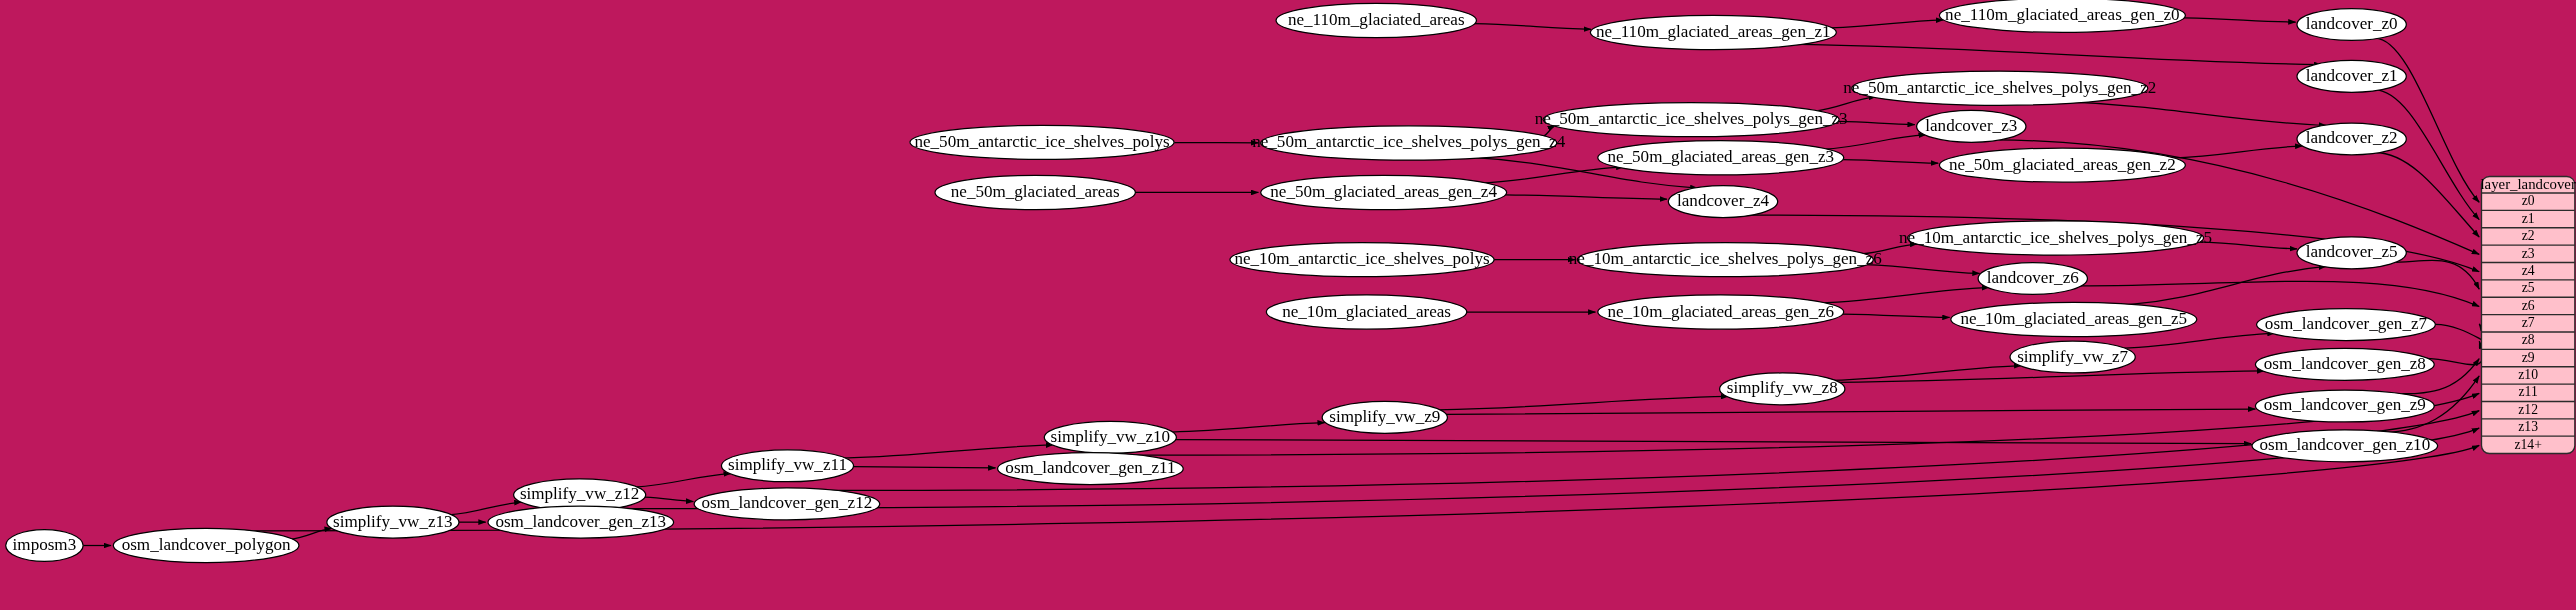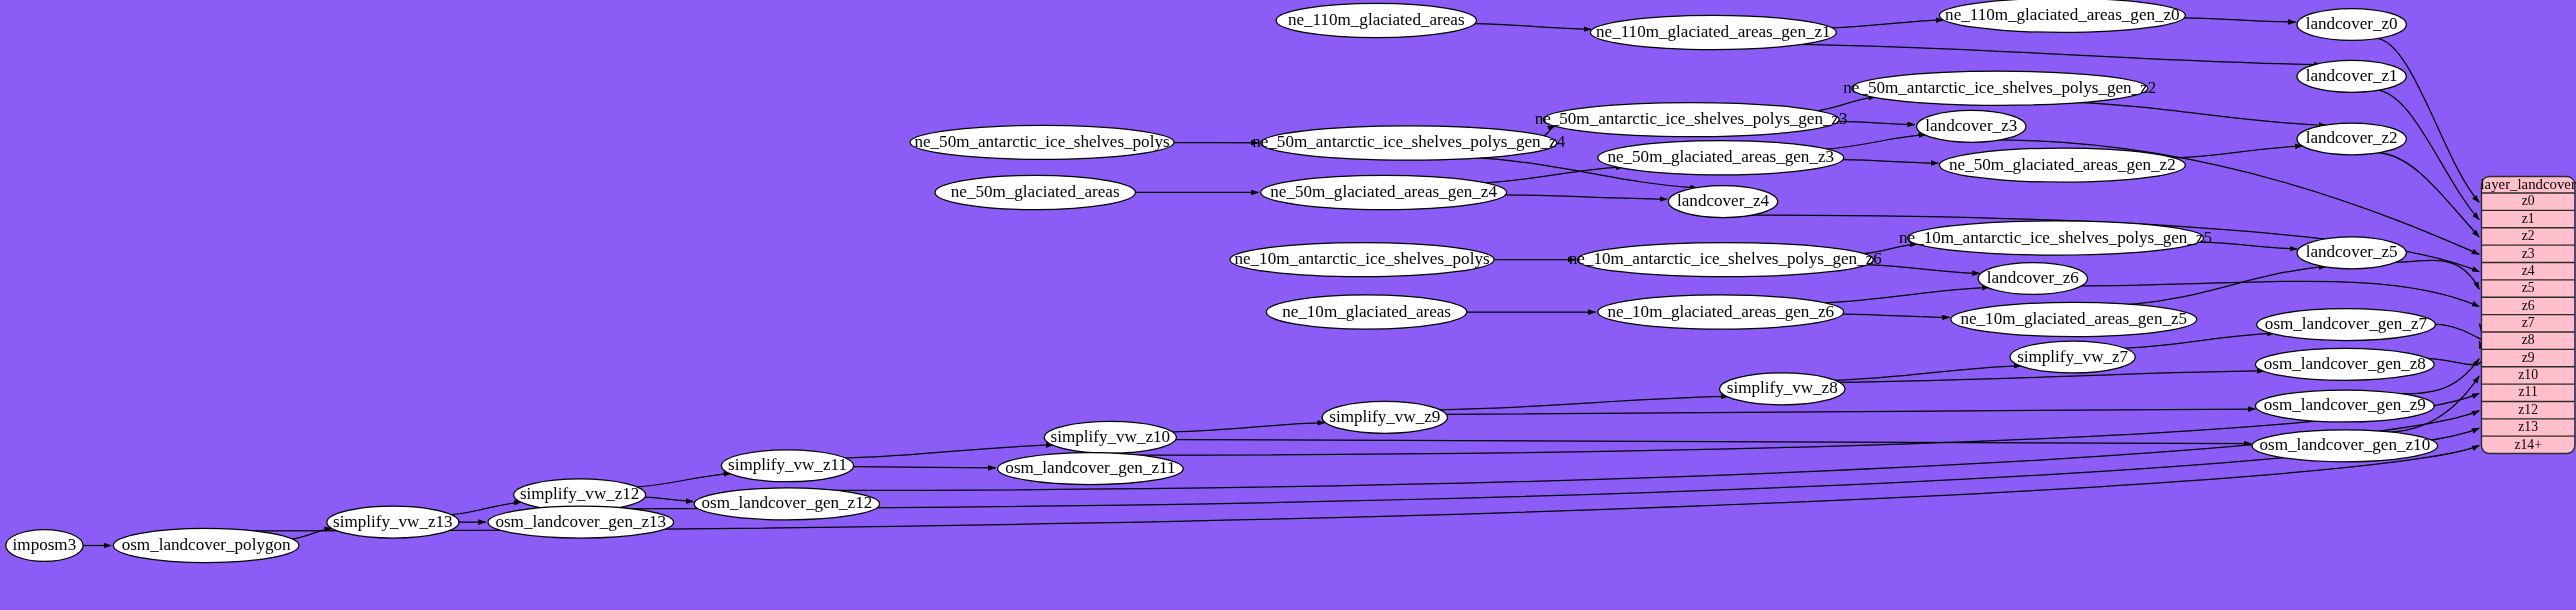--- a/index.html
+++ b/index.html
@@ -1,16 +1,16 @@
 <!DOCTYPE html>
 <html style="font-size:9px"><head>
 <meta charset="utf-8">
 <style>
   html,body{margin:0;padding:0;background:#ffffff;}
-  #stage{position:relative;width:2576px;height:611px;background:#8b5cf6;
+  #stage{position:relative;width:2576px;height:611px;background:#be185d;
          font-family:"Liberation Serif",serif;overflow:hidden;}
   #graph{position:absolute;left:0;top:0;width:2576px;height:611px;}
   .node-label{font-family:"Liberation Serif",serif;fill:#000000;text-anchor:middle;
               dominant-baseline:middle;}
   .ell{fill:#ffffff;stroke:#000000;stroke-width:2.2;}
   .edge{fill:none;stroke:#000000;stroke-width:2.2;}
   .tbl-cell{fill:#ffc0cb;stroke:#2b2b2b;stroke-width:2.4;}
   .tbl-text{font-family:"Liberation Serif",serif;fill:#000000;text-anchor:middle;
             dominant-baseline:middle;}
 </style>

